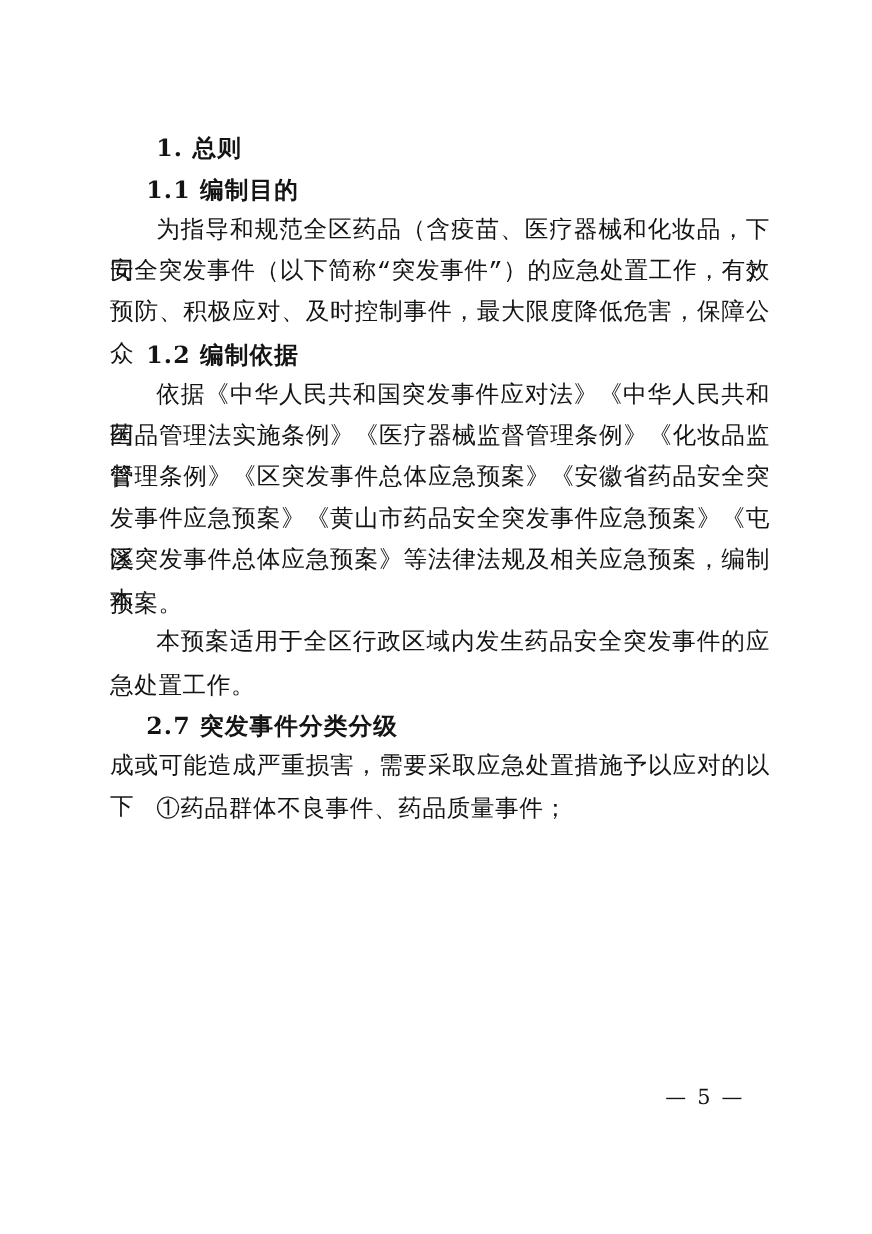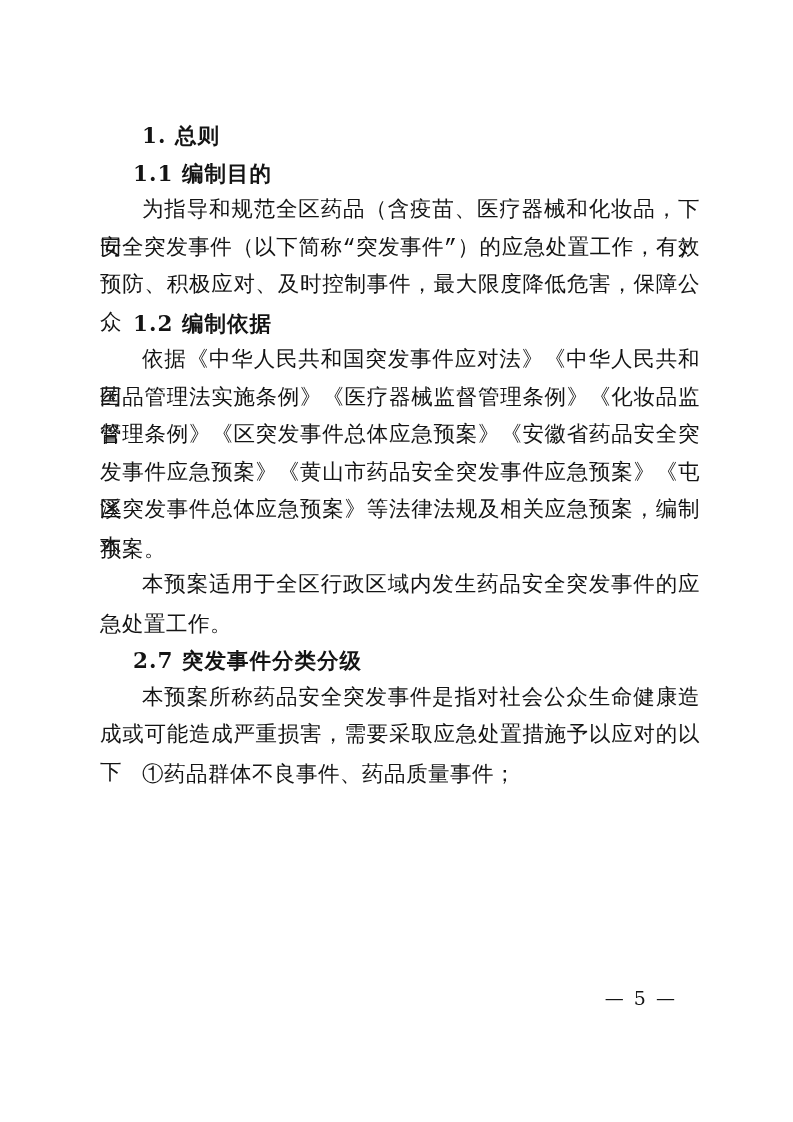--- a/index.html
+++ b/index.html
@@ -78,21 +78,20 @@
     <div class="ln jf">药品管理法实施条例》《医疗器械监督管理条例》《化妆品监督</div>
     <div class="ln jf">管理条例》《区突发事件总体应急预案》《安徽省药品安全突</div>
     <div class="ln jf">发事件应急预案》《黄山市药品安全突发事件应急预案》《屯溪</div>
     <div class="ln jf">区突发事件总体应急预案》等法律法规及相关应急预案，编制本</div>
     <div class="ln">预案。</div>
 
     <div class="ln fi jf">本预案适用于全区行政区域内发生药品安全突发事件的应</div>
     <div class="ln">急处置工作。</div>
 
     <div class="ln hd">2.7 突发事件分类分级</div>
-    <div class="ln fi jf">本预案所称药品安全突发事件是指对社会公众生命健康造</div>
     <div class="ln jf">成或可能造成严重损害，需要采取应急处置措施予以应对的以下</div>
 
     <div class="ln fi">①药品群体不良事件、药品质量事件；</div>
 
   </div>
 
   <div class="footer">— 5 —</div>
 </div>
 
 </body></html>

